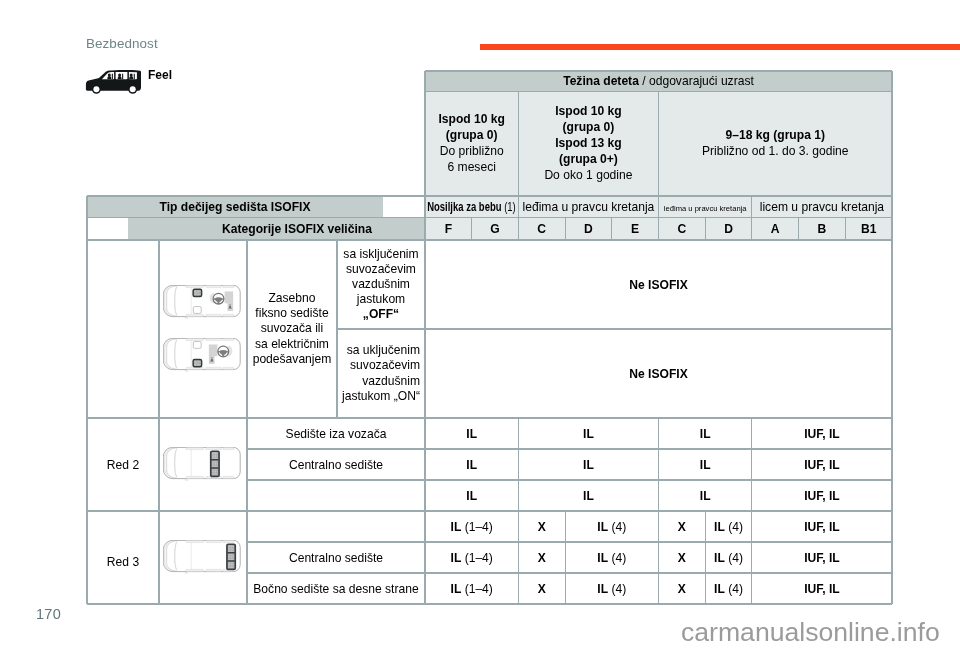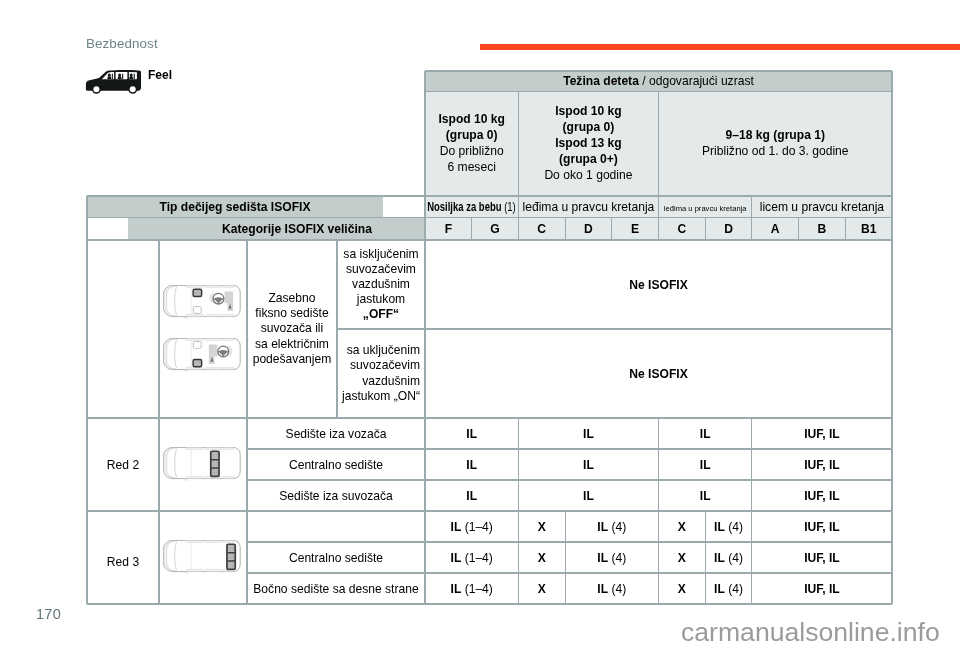--- a/index.html
+++ b/index.html
@@ -322,23 +322,20 @@
         <div class="inner"><span class="b ">IL</span></div>
       </div>
       <div class="cell" style="left: 431.4px; top: 378px; width: 140.1px; height: 31px;">
         <div class="inner"><span class="b ">IL</span></div>
       </div>
       <div class="cell" style="left: 571.5px; top: 378px; width: 93.4px; height: 31px;">
         <div class="inner"><span class="b ">IL</span></div>
       </div>
       <div class="cell" style="left: 664.9px; top: 378px; width: 140.1px; height: 31px;">
         <div class="inner"><span class="b ">IUF, IL</span></div>
-      </div>
-      <div class="cell" style="left: 160px; top: 409px; width: 178px; height: 31px;">
-        <div class="inner"><span class="">Sedište iza suvozača</span></div>
       </div>
       <div class="cell" style="left: 338px; top: 409px; width: 93.4px; height: 31px;">
         <div class="inner"><span class="b ">IL</span></div>
       </div>
       <div class="cell" style="left: 431.4px; top: 409px; width: 140.1px; height: 31px;">
         <div class="inner"><span class="b ">IL</span></div>
       </div>
       <div class="cell" style="left: 571.5px; top: 409px; width: 93.4px; height: 31px;">
         <div class="inner"><span class="b ">IL</span></div>
       </div>

